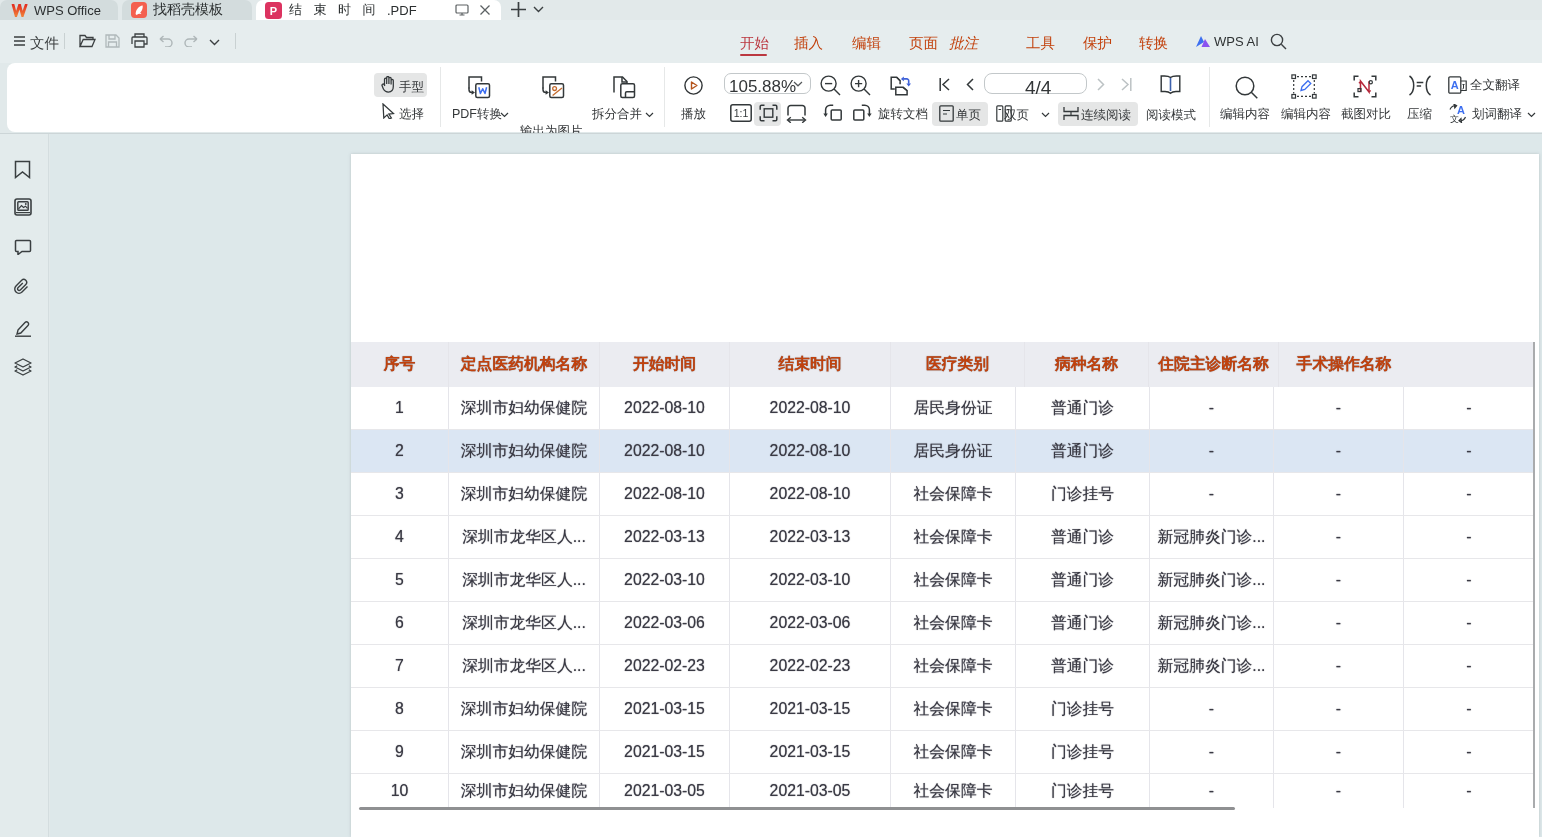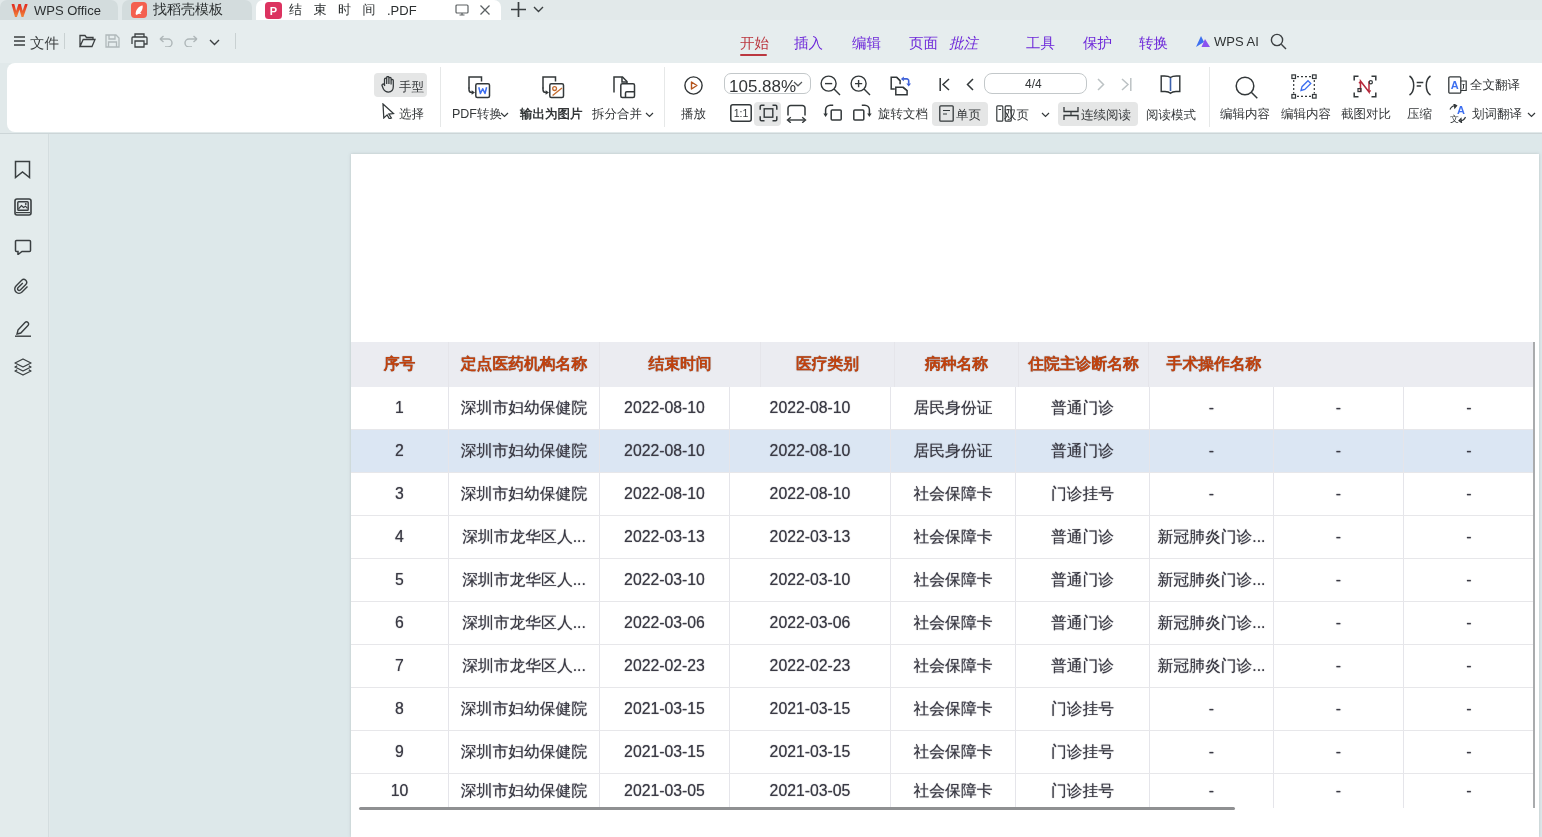--- a/index.html
+++ b/index.html
@@ -10,21 +10,21 @@
 
   
   #tabbar { position:absolute; left:0; top:0; width:1542px; height:20px; background:#e2e9ea; }
   .tab { position:absolute; top:0; height:20px; border-radius:7px 7px 0 0; display:flex; align-items:center; font-size:13px; color:#2b2f30; }
   #tab1 { left:0; width:118px; background:#d3dcdd; padding-left:11px; }
   #tab2 { left:122px; width:130px; background:#d3dcdd; padding-left:9px; font-size:14px; }
   #tab3 { left:256px; width:245px; background:#ffffff; padding-left:9px; }
 
   
   #menubar { position:absolute; left:0; top:20px; width:1542px; height:43px; background:#e6edee; }
-  .menuitem { position:absolute; top:13.5px; font-size:14.5px; color:#6d28d9; }
+  .menuitem { position:absolute; top:13.5px; font-size:14.5px; color:#c2410c; }
 
   
   #toolcard { position:absolute; left:7px; top:63px; width:1535px; height:69px; background:#ffffff; border-radius:8px 0 0 8px; }
   #toolbar { position:absolute; left:0; top:63px; width:1542px; height:69px; }
   #topline { position:absolute; left:0; top:133px; width:1542px; height:1.4px; background:#ccd5d7; }
   .tbtext { position:absolute; font-size:12.5px; color:#333638; white-space:nowrap; }
   .vsep { position:absolute; top:4px; width:1px; height:60px; background:#e6e8e8; }
   .selbg { position:absolute; background:#e5e6e6; border-radius:4px; }
 
   
@@ -166,21 +166,21 @@
     </svg>
 
   <svg class="abs" style="left:541px;top:12px" width="24" height="24" viewBox="0 0 24 24">
       <path d="M2 13.5V2h12.5v4.5" fill="none" stroke="#33383a" stroke-width="1.5"></path>
       <path d="M2 12.5v2.2c0 1.7 1.2 2.8 3 2.8" fill="none" stroke="#33383a" stroke-width="1.5"></path>
       <path d="M4.6 15.3 8 17.5l-3.4 2.2z" fill="#33383a"></path>
       <rect x="8.8" y="8.8" width="13.7" height="13.7" rx="1.5" fill="none" stroke="#33383a" stroke-width="1.5"></rect>
       <circle cx="13.6" cy="13.6" r="1.9" fill="none" stroke="#c36a2d" stroke-width="1.3"></circle>
       <path d="M11.6 20.6l9.4-7.6" stroke="#c36a2d" stroke-width="1.3"></path>
     </svg>
-  <div class="tbtext" style="left:520px;top:43px;font-weight:bold;">输出为图片</div>
+  <div class="tbtext" style="left:520px;top:60px;">输出为图片</div>
 
   <svg class="abs" style="left:612px;top:12px" width="24" height="24" viewBox="0 0 24 24">
       <path d="M2 17.5V2h8.5L15 6.5V9" fill="none" stroke="#33383a" stroke-width="1.5"></path>
       <path d="M10 2v5h5" fill="none" stroke="#33383a" stroke-width="1.5"></path>
       <rect x="8.8" y="8.8" width="13.7" height="13.7" rx="1.5" fill="none" stroke="#33383a" stroke-width="1.5"></rect>
       <path d="M13.5 22v-4a1.3 1.3 0 0 1 1.3-1.3H22" fill="none" stroke="#33383a" stroke-width="1.5"></path>
     </svg>
   <div class="tbtext" style="left:592px;top:43px;">拆分合并</div>
   <svg class="abs" style="left:645px;top:49px" width="9" height="6" viewBox="0 0 9 6">
       <path d="M1 1l3.5 3.5L8 1" fill="none" stroke="#33383a" stroke-width="1.2"></path>
@@ -248,21 +248,21 @@
   <div class="tbtext" style="left:878px;top:43px;">旋转文档</div>
 
   <svg class="abs" style="left:939px;top:15px" width="11" height="13" viewBox="0 0 11 13">
       <path d="M1.2 0v13" stroke="#33383a" stroke-width="1.5"></path>
       <path d="M10 1 4 6.5l6 5.5" fill="none" stroke="#33383a" stroke-width="1.5"></path>
     </svg>
   <svg class="abs" style="left:966px;top:15px" width="8" height="13" viewBox="0 0 8 13">
       <path d="M7 1 1.5 6.5 7 12" fill="none" stroke="#33383a" stroke-width="1.5"></path>
     </svg>
   <div class="abs" style="left:984px;top:9.5px;width:103px;height:21px;border:1px solid #c3c8ca;border-radius:8px;"></div>
-  <div class="tbtext" style="left:1025px;top:13.5px;font-size:12px;">4/4</div>
+  <div class="tbtext" style="left:1025px;top:13.5px;font-size:19px;">4/4</div>
   <svg class="abs" style="left:1097px;top:15px" width="8" height="13" viewBox="0 0 8 13">
       <path d="M1 1l5.5 5.5L1 12" fill="none" stroke="#bcc2c4" stroke-width="1.5"></path>
     </svg>
   <svg class="abs" style="left:1121px;top:15px" width="11" height="13" viewBox="0 0 11 13">
       <path d="M1 1l6 5.5L1 12" fill="none" stroke="#bcc2c4" stroke-width="1.5"></path>
       <path d="M9.8 0v13" stroke="#bcc2c4" stroke-width="1.5"></path>
     </svg>
 
   <svg class="abs" style="left:1160px;top:12px" width="21" height="20" viewBox="0 0 21 20">
       <path d="M10.5 2.5C9 1.2 6.8 1 4.5 1H1.2v15.5H5c2.3 0 4.2.5 5.5 1.8 1.3-1.3 3.2-1.8 5.5-1.8h3.8V1h-3.3c-2.3 0-4.5.2-6 1.5z" fill="none" stroke="#2f3436" stroke-width="1.4"></path>
@@ -372,20 +372,21 @@
   <svg class="abs" style="left:14px;top:224px" width="18" height="18" viewBox="0 0 18 18">
       <path d="M9 1 17 5 9 9 1 5z M3.2 7.9 1 9l8 4 8-4-2.2-1.1 M3.2 11.9 1 13l8 4 8-4-2.2-1.1" fill="none" stroke="#3a3f41" stroke-width="1.3" stroke-linejoin="round"></path>
     </svg>
 </div>
 <div id="docarea">
   <div id="page">
     <div id="tbl">
 <div class="trow" style="top:0;height:45px;background:#ebecf1;font-weight:bold;color:#c2410c;">
   <div class="cell c0">序号</div>
   <div class="cell c1">定点医药机构名称</div>
+  <div class="cell c2">开始时间</div>
   <div class="cell c3">结束时间</div>
   <div class="cell c5">医疗类别</div>
   <div class="cell c6">病种名称</div>
   <div class="cell c7">住院主诊断名称</div>
   <div class="cell c8">手术操作名称</div>
 </div>
 <div class="trow" style="top:45px;height:43px;border-bottom:1px solid #e7e7ea;">
   <div class="cell c0">1</div>
   <div class="cell c1">深圳市妇幼保健院</div>
   <div class="cell c2">2022-08-10</div>

